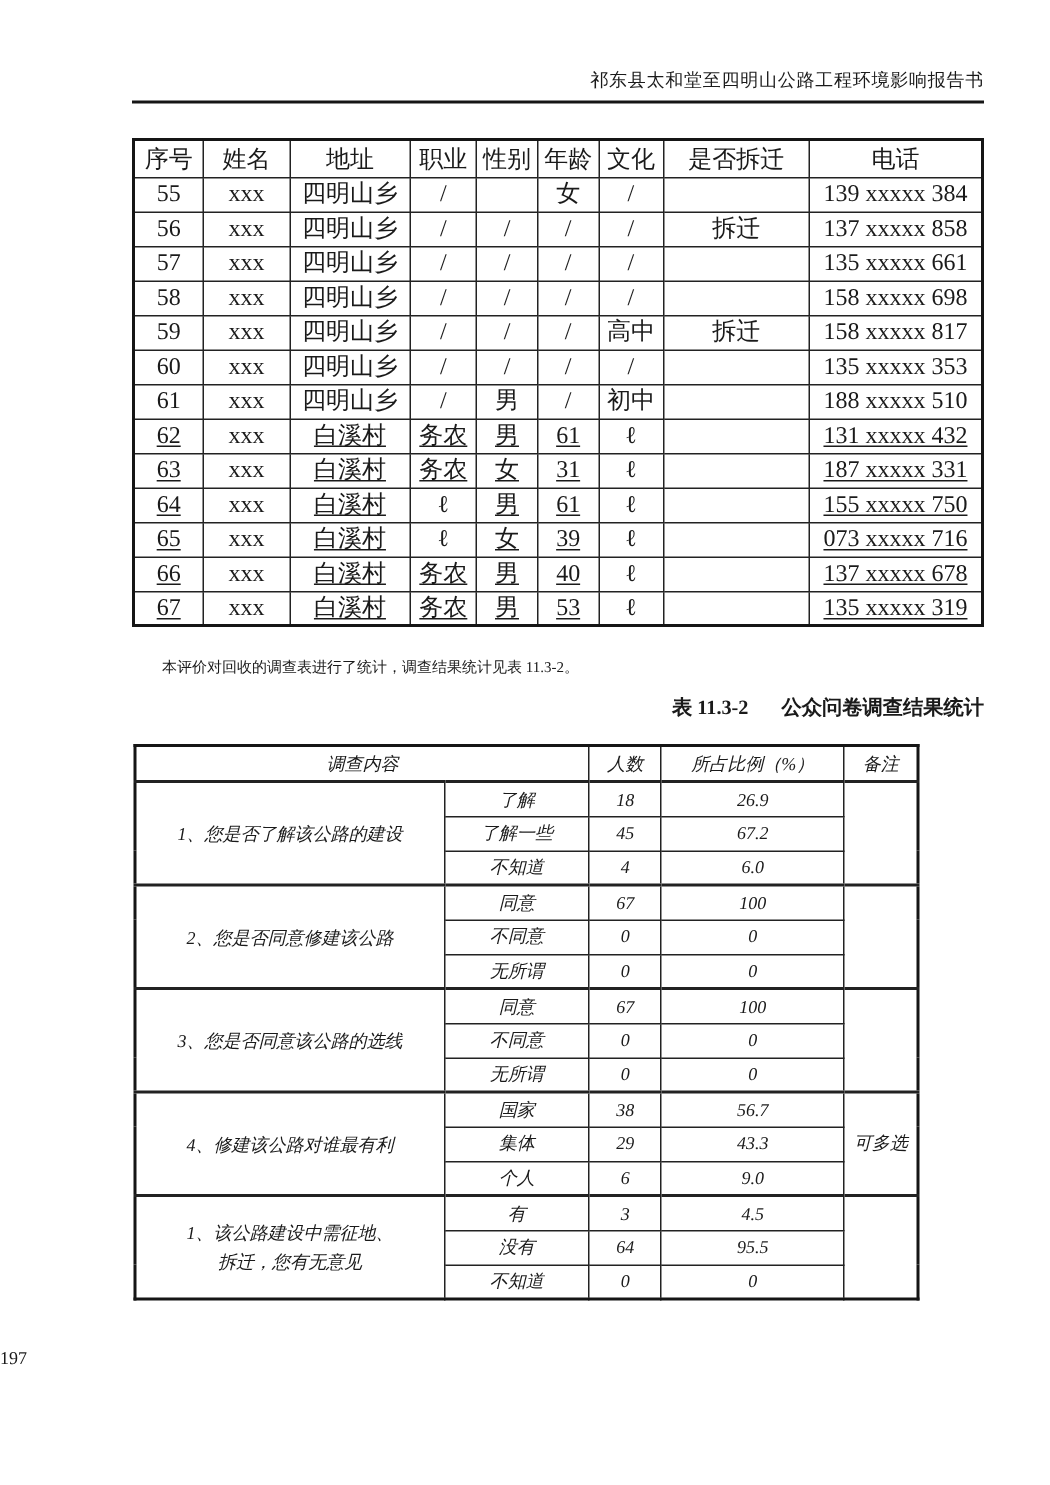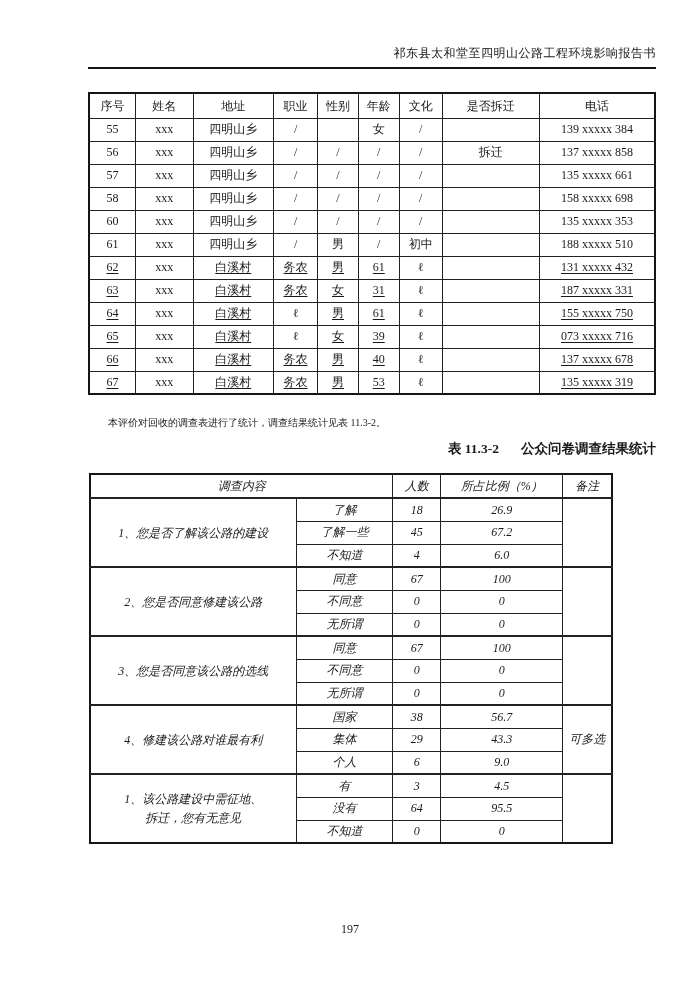--- a/index.html
+++ b/index.html
@@ -24,21 +24,21 @@
     border-bottom: 2px solid #161616;
     line-height: 1.2;
   }
 
   
   table.t1 {
     width: 100%;
     margin-top: 23px;
     border-collapse: collapse;
     table-layout: fixed;
-    font-size: 12px;
+    font-size: 16px;
     border: 2px solid #151515;
   }
   table.t1 th, table.t1 td {
     border: 1px solid #222222;
     height: 23px;
     padding: 0 1px;
     text-align: center;
     font-weight: normal;
     white-space: nowrap;
     overflow: hidden;
@@ -78,22 +78,22 @@
     font-weight: normal;
     font-style: italic;
   }
   table.t2 thead th { height: 24px; }
   table.t2 td.q { white-space: pre-line; line-height: 1.55; }
   table.t2 tr.section-start td { border-top-width: 2px; }
 
   .pagenum {
     position: absolute;
     left: 0; right: 0;
-    top: 922px;
-    text-align: center;
+    top: 898px;
+    text-align: left;
     font-size: 12px;
   }
 </style>
 </head>
 <body>
 
 <div class="page">
   <div class="content">
 
     <div class="doc-header">
@@ -164,20 +164,31 @@
             <td>xxx</td>
             <td>四明山乡</td>
             <td>/</td>
             <td>/</td>
             <td>/</td>
             <td>/</td>
             <td></td>
             <td>158 xxxxx 698</td>
           </tr>
           <tr>
+            <td>59</td>
+            <td>xxx</td>
+            <td>四明山乡</td>
+            <td>/</td>
+            <td>/</td>
+            <td>/</td>
+            <td>高中</td>
+            <td>拆迁</td>
+            <td>158 xxxxx 817</td>
+          </tr>
+          <tr>
             <td>60</td>
             <td>xxx</td>
             <td>四明山乡</td>
             <td>/</td>
             <td>/</td>
             <td>/</td>
             <td>/</td>
             <td></td>
             <td>135 xxxxx 353</td>
           </tr>

